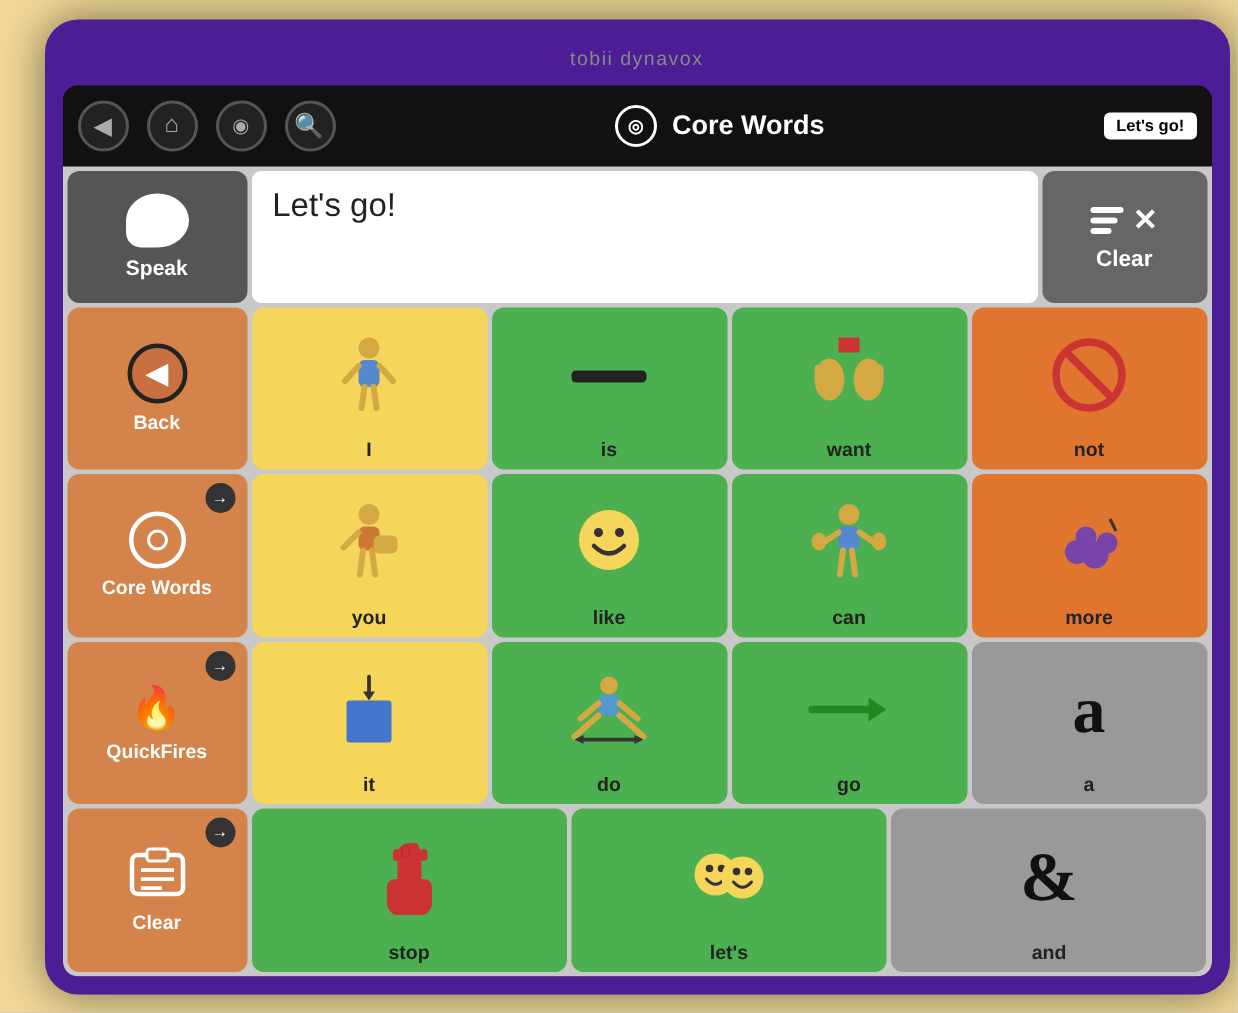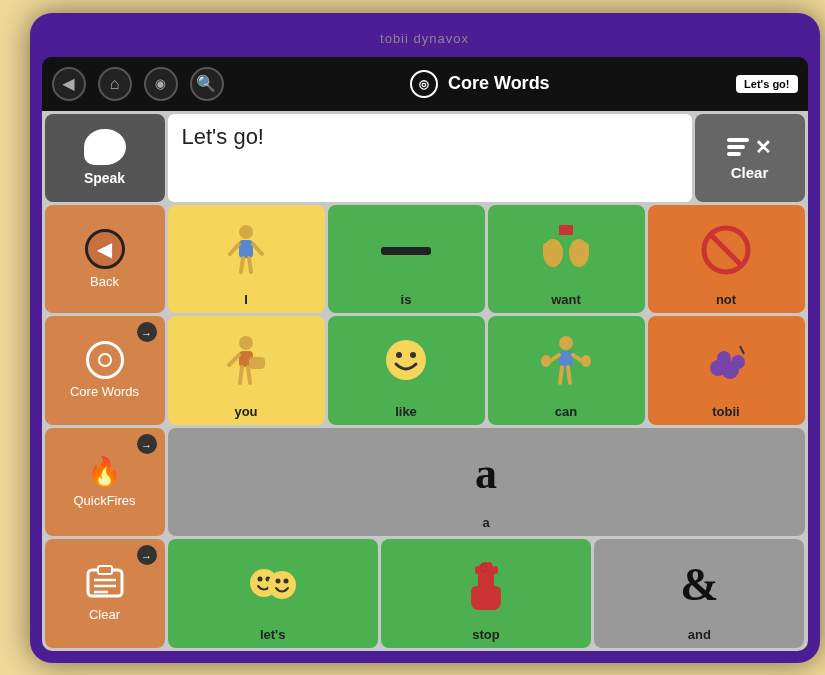--- a/index.html
+++ b/index.html
@@ -236,21 +236,21 @@
     }
 
     .left-btn-icon {
       font-size: 28px;
       color: white;
     }
 
     .left-btn-label {
       color: white;
       font-size: 13px;
-      font-weight: normal;
+      font-weight: bold;
     }
 
     .arrow-badge {
       position: absolute;
       top: 6px;
       right: 8px;
       width: 20px;
       height: 20px;
       border-radius: 50%;
       background: #333;
@@ -506,33 +506,73 @@
               <svg width="52" height="48" viewBox="0 0 52 48">
 
                 <circle cx="18" cy="30" r="8" fill="#7744aa"></circle>
                 <circle cx="30" cy="32" r="9" fill="#7744aa"></circle>
                 <circle cx="24" cy="20" r="7" fill="#7744aa"></circle>
                 <circle cx="38" cy="24" r="7" fill="#7744aa"></circle>
 
                 <line x1="40" y1="8" x2="44" y2="16" stroke="#333" stroke-width="2"></line>
               </svg>
             </div>
-            <span class="cell-label">tobii</span>
+            <span class="cell-label">more</span>
           </div>
         </div>
 
         <div class="grid-row">
           <div class="left-btn" style="background:#d4834a;">
             <div class="arrow-badge">→</div>
             <span class="left-btn-icon">🔥</span>
             <span class="left-btn-label">QuickFires</span>
           </div>
 
-
-
+          <div class="word-cell yellow">
+            <div class="cell-image">
+              <svg width="50" height="52" viewBox="0 0 50 52">
+
+                <line x1="25" y1="4" x2="25" y2="16" stroke="#333" stroke-width="2.5" stroke-linecap="round"></line>
+                <polygon points="25,20 21,14 29,14" fill="#333"></polygon>
+                <rect x="10" y="20" width="30" height="28" rx="2" fill="#4477cc"></rect>
+              </svg>
+            </div>
+            <span class="cell-label">it</span>
+          </div>
+
+          <div class="word-cell green">
+            <div class="cell-image">
+              <svg width="54" height="48" viewBox="0 0 54 48">
+
+                <circle cx="27" cy="8" r="6" fill="#d4a843"></circle>
+                <rect x="20" y="14" width="14" height="14" rx="4" fill="#5599cc"></rect>
+
+                <line x1="20" y1="28" x2="4" y2="42" stroke="#d4a843" stroke-width="4" stroke-linecap="round"></line>
+                <line x1="34" y1="28" x2="50" y2="42" stroke="#d4a843" stroke-width="4" stroke-linecap="round"></line>
+
+                <line x1="20" y1="20" x2="8" y2="30" stroke="#d4a843" stroke-width="4" stroke-linecap="round"></line>
+                <line x1="34" y1="20" x2="46" y2="30" stroke="#d4a843" stroke-width="4" stroke-linecap="round"></line>
+
+                <line x1="8" y1="44" x2="46" y2="44" stroke="#333" stroke-width="2.5"></line>
+                <polygon points="4,44 10,41 10,47" fill="#333"></polygon>
+                <polygon points="50,44 44,41 44,47" fill="#333"></polygon>
+              </svg>
+            </div>
+            <span class="cell-label">do</span>
+          </div>
+
+          <div class="word-cell green">
+            <div class="cell-image">
+              <svg width="54" height="32" viewBox="0 0 54 32">
+                <line x1="2" y1="16" x2="44" y2="16" stroke="#228822" stroke-width="5" stroke-linecap="round"></line>
+                <polygon points="52,16 40,8 40,24" fill="#228822"></polygon>
+              </svg>
+            </div>
+            <span class="cell-label">go</span>
+          </div>
 
           <div class="word-cell dark-gray" style="background:#999;">
             <div class="cell-image">
               <span style="font-size: 44px; font-weight: bold; color: #111; font-family: serif;">a</span>
             </div>
             <span class="cell-label">a</span>
           </div>
         </div>
 
         <div class="grid-row">
@@ -544,50 +584,50 @@
               <line x1="10" y1="16" x2="32" y2="16" stroke="white" stroke-width="2.5"></line>
               <line x1="10" y1="22" x2="32" y2="22" stroke="white" stroke-width="2.5"></line>
               <line x1="10" y1="28" x2="24" y2="28" stroke="white" stroke-width="2.5"></line>
             </svg>
             <span class="left-btn-label">Clear</span>
           </div>
 
 
           <div class="word-cell green">
             <div class="cell-image">
+              <svg width="50" height="54" viewBox="0 0 50 54">
+
+                <path d="M25 4 C20 4 17 8 17 12 L17 28 C12 28 10 30 10 34 L10 44 C10 48 13 52 17 52 L33 52 C37 52 40 48 40 44 L40 34 C40 30 38 28 33 28 L33 12 C33 8 30 4 25 4 Z" fill="#cc3333"></path>
+
+                <rect x="20" y="6" width="5" height="8" rx="2.5" fill="#cc3333" stroke="#aa2222" stroke-width="0.5"></rect>
+                <rect x="26" y="4" width="5" height="9" rx="2.5" fill="#cc3333"></rect>
+                <rect x="32" y="8" width="5" height="8" rx="2.5" fill="#cc3333"></rect>
+                <rect x="14" y="8" width="5" height="8" rx="2.5" fill="#cc3333"></rect>
+              </svg>
+            </div>
+            <span class="cell-label">stop</span>
+          </div>
+
+          <div class="word-cell green">
+            <div class="cell-image">
               <svg width="54" height="52" viewBox="0 0 54 52">
 
                 <circle cx="18" cy="24" r="14" fill="#f5d55a"></circle>
                 <circle cx="14" cy="20" r="2.5" fill="#333"></circle>
                 <circle cx="22" cy="20" r="2.5" fill="#333"></circle>
                 <path d="M12 27 Q18 34 24 27" stroke="#333" stroke-width="2" fill="none" stroke-linecap="round"></path>
                 <circle cx="36" cy="26" r="14" fill="#f5d55a"></circle>
                 <circle cx="32" cy="22" r="2.5" fill="#333"></circle>
                 <circle cx="40" cy="22" r="2.5" fill="#333"></circle>
                 <path d="M30 29 Q36 36 42 29" stroke="#333" stroke-width="2" fill="none" stroke-linecap="round"></path>
               </svg>
             </div>
             <span class="cell-label">let's</span>
           </div>
 
-          <div class="word-cell green">
-            <div class="cell-image">
-              <svg width="50" height="54" viewBox="0 0 50 54">
-
-                <path d="M25 4 C20 4 17 8 17 12 L17 28 C12 28 10 30 10 34 L10 44 C10 48 13 52 17 52 L33 52 C37 52 40 48 40 44 L40 34 C40 30 38 28 33 28 L33 12 C33 8 30 4 25 4 Z" fill="#cc3333"></path>
-
-                <rect x="20" y="6" width="5" height="8" rx="2.5" fill="#cc3333" stroke="#aa2222" stroke-width="0.5"></rect>
-                <rect x="26" y="4" width="5" height="9" rx="2.5" fill="#cc3333"></rect>
-                <rect x="32" y="8" width="5" height="8" rx="2.5" fill="#cc3333"></rect>
-                <rect x="14" y="8" width="5" height="8" rx="2.5" fill="#cc3333"></rect>
-              </svg>
-            </div>
-            <span class="cell-label">stop</span>
-          </div>
-
           <div class="word-cell dark-gray" style="background:#999;">
             <div class="cell-image">
               <span style="font-size: 46px; font-weight: bold; color: #111; font-family: serif;">&amp;</span>
             </div>
             <span class="cell-label">and</span>
           </div>
         </div>
 
       </div>
     </div>

